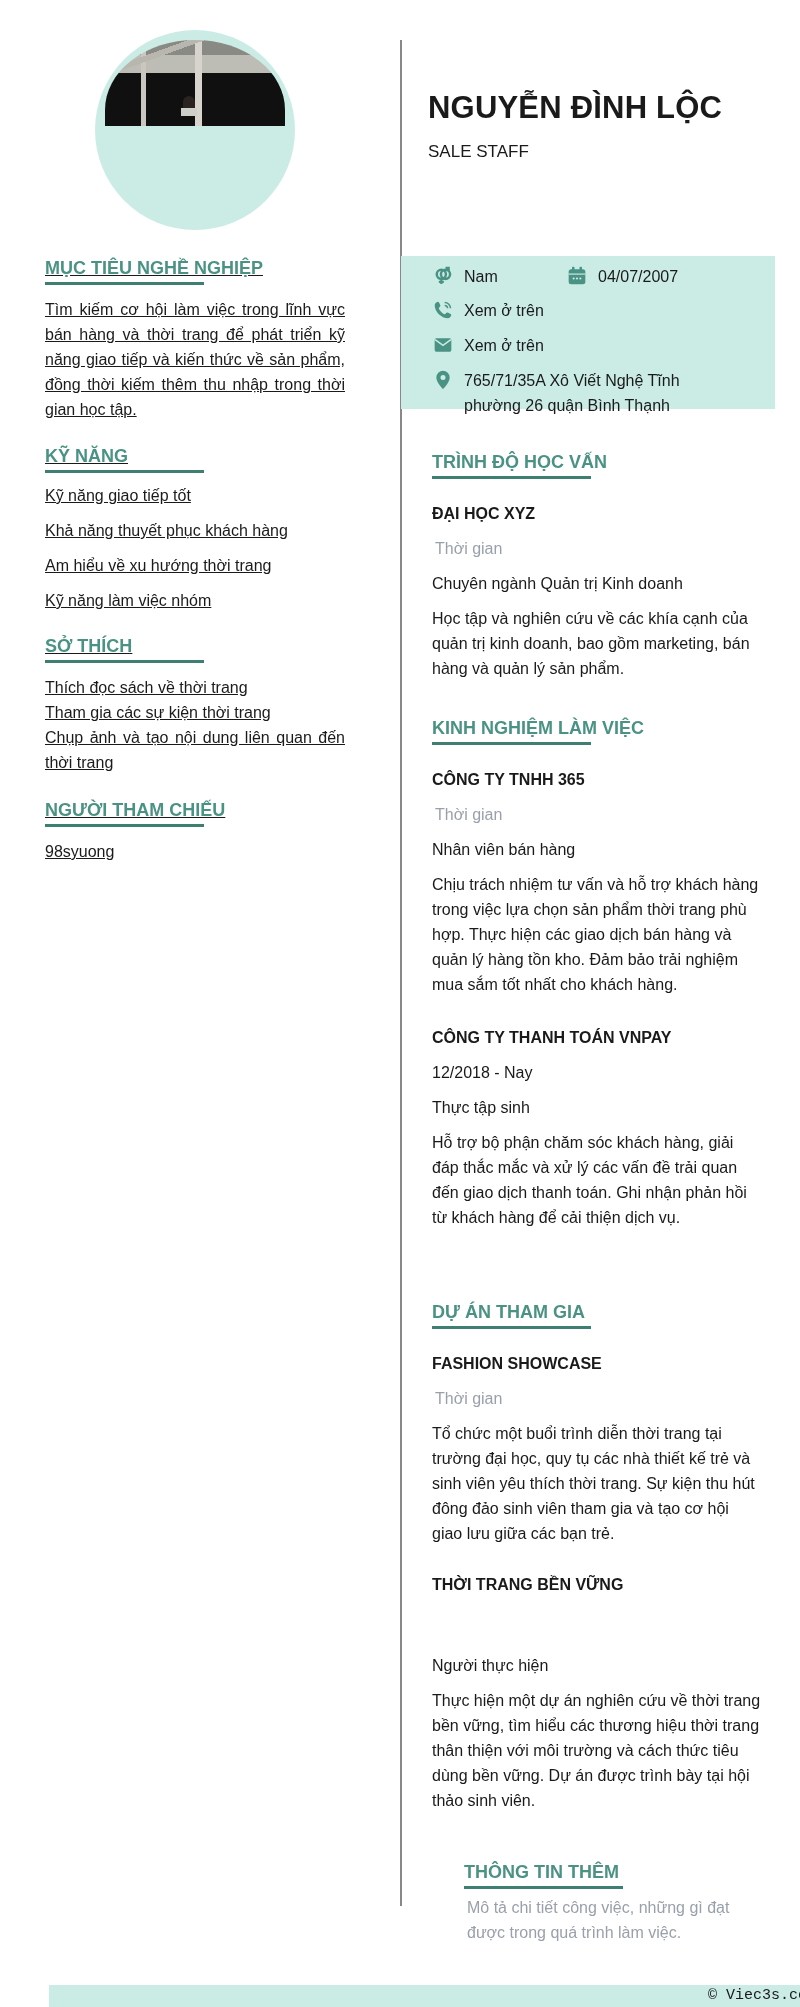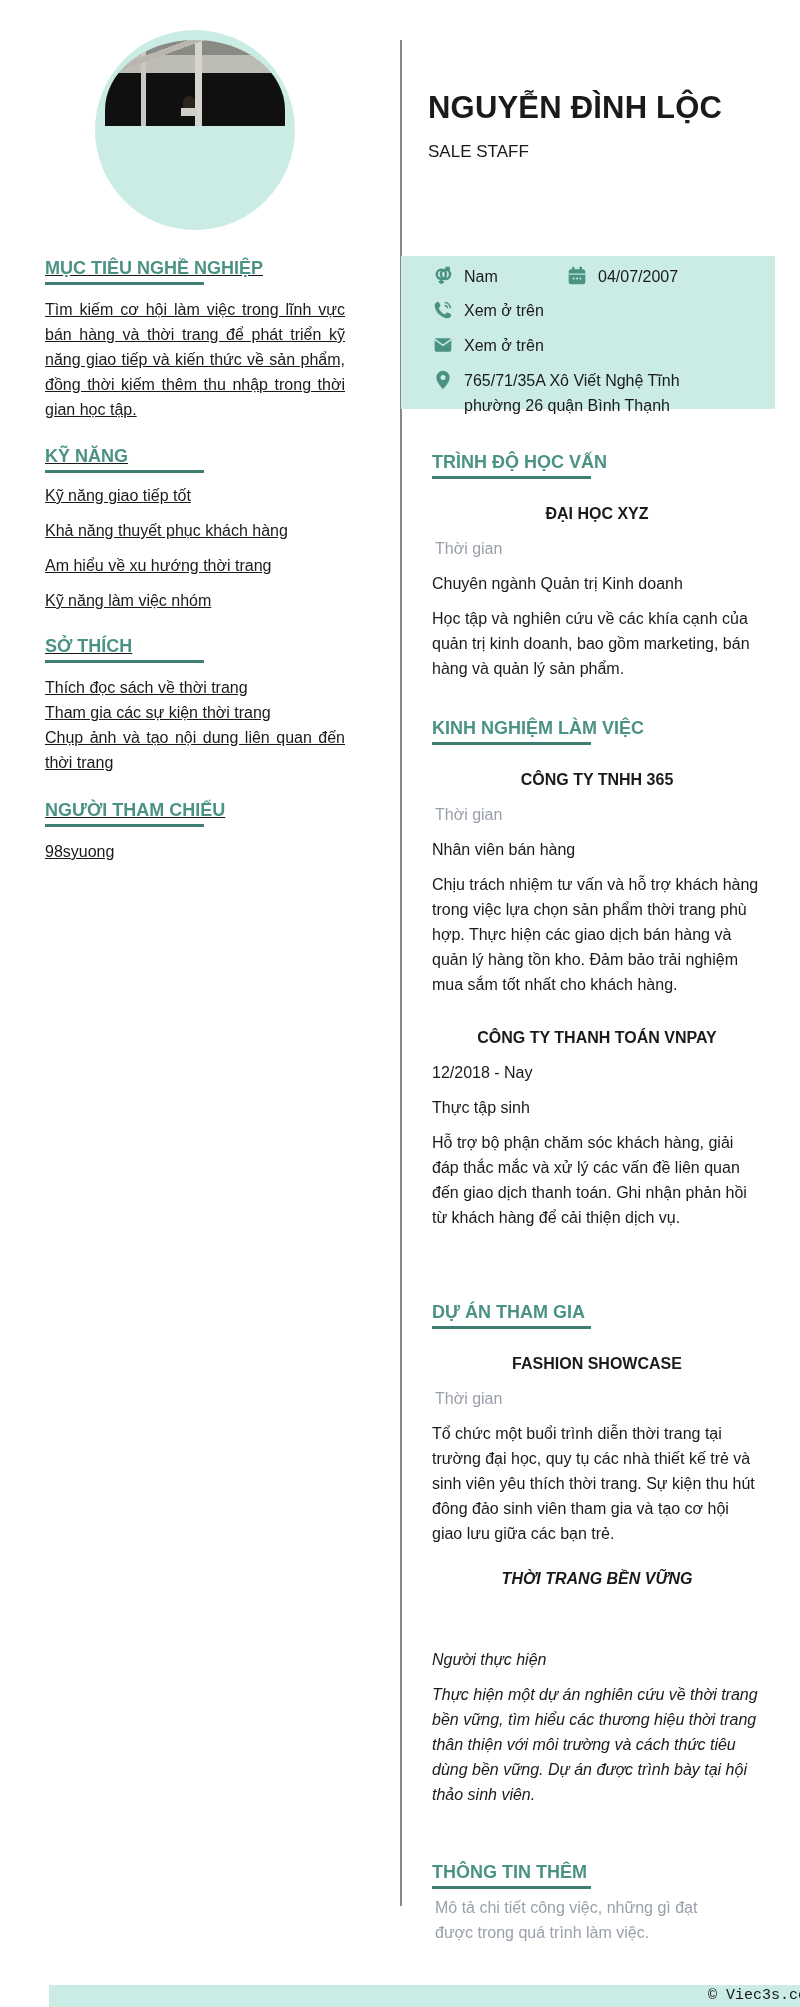--- a/index.html
+++ b/index.html
@@ -29,21 +29,21 @@
   
   .name { position: absolute; left: 428px; top: 90px; font-size: 31px; font-weight: bold; color: #1a1a1a; letter-spacing: 0.2px; }
   .jobtitle { position: absolute; left: 428px; top: 142px; font-size: 17px; color: #1a1a1a; }
 
   .contact-box { position: absolute; left: 401px; top: 256px; width: 374px; height: 153px; background: #cbece5; }
   .c-row { position: absolute; display: flex; align-items: flex-start; font-size: 16px; line-height: 25px; color: #1a1a1a; }
   .c-icon { width: 22px; height: 22px; margin-right: 10px; flex: none; display: flex; align-items: center; justify-content: center; margin-top: 1px; }
   .c-icon svg { width: 20px; height: 20px; fill: #4a9284; }
 
   .rsec { position: absolute; left: 432px; width: 330px; }
-  .item-title { font-size: 16px; font-weight: bold; line-height: 25px; color: #1a1a1a; text-transform: uppercase; text-align: center; }
+  .item-title { font-size: 16px; font-weight: bold; line-height: 25px; color: #1a1a1a; text-transform: uppercase; }
   .item-time { font-size: 16px; line-height: 25px; color: #9aa0ab; padding-left: 3px; }
   .item-date { font-size: 16px; line-height: 25px; color: #1a1a1a; }
   .item-role { font-size: 16px; line-height: 25px; color: #1a1a1a; }
   .item-desc { font-size: 16px; line-height: 25px; color: #1a1a1a; }
   .muted { color: #9aa0ab; }
 
   .footer { position: absolute; left: 5px; top: 1985px; width: 795px; height: 30px; background: #cbece5; margin-left: 44px; }
   .footer-text { position: absolute; right: 28px; top: 2px; font-family: "Liberation Mono", "DejaVu Sans Mono", monospace; font-size: 15px; color: #1a1a1a; }
 </style>
 </head>
@@ -167,41 +167,41 @@
   <div style="margin-top:22px;">
     <div class="item-title">CÔNG TY TNHH 365</div>
     <div class="item-time" style="margin-top:10px;">Thời gian</div>
     <div class="item-role" style="margin-top:10px;">Nhân viên bán hàng</div>
     <div class="item-desc" style="margin-top:10px;">Chịu trách nhiệm tư vấn và hỗ trợ khách hàng trong việc lựa chọn sản phẩm thời trang phù hợp. Thực hiện các giao dịch bán hàng và quản lý hàng tồn kho. Đảm bảo trải nghiệm mua sắm tốt nhất cho khách hàng.</div>
   </div>
   <div style="margin-top:28px;">
     <div class="item-title">CÔNG TY THANH TOÁN VNPAY</div>
     <div class="item-date" style="margin-top:10px;">12/2018 - Nay</div>
     <div class="item-role" style="margin-top:10px;">Thực tập sinh</div>
-    <div class="item-desc" style="margin-top:10px;">Hỗ trợ bộ phận chăm sóc khách hàng, giải đáp thắc mắc và xử lý các vấn đề liên quan đến giao dịch thanh toán. Ghi nhận phản hồi từ khách hàng để cải thiện dịch vụ.</div>
+    <div class="item-desc" style="margin-top:10px;">Hỗ trợ bộ phận chăm sóc khách hàng, giải đáp thắc mắc và xử lý các vấn đề trải quan đến giao dịch thanh toán. Ghi nhận phản hồi từ khách hàng để cải thiện dịch vụ.</div>
   </div>
 </div>
 
 <div class="rsec" style="top:1300px;">
   <div class="sec-title">DỰ ÁN THAM GIA</div>
   <div class="sec-underline"></div>
   <div style="margin-top:22px;">
     <div class="item-title">FASHION SHOWCASE</div>
     <div class="item-time" style="margin-top:10px;">Thời gian</div>
     <div class="item-desc" style="margin-top:10px;">Tổ chức một buổi trình diễn thời trang tại trường đại học, quy tụ các nhà thiết kế trẻ và sinh viên yêu thích thời trang. Sự kiện thu hút đông đảo sinh viên tham gia và tạo cơ hội giao lưu giữa các bạn trẻ.</div>
   </div>
-  <div style="margin-top:20px;font-style:italic;">
+  <div style="margin-top:26px;">
     <div class="item-title">THỜI TRANG BỀN VỮNG</div>
     <div class="item-time" style="margin-top:10px; height:25px;"></div>
     <div class="item-role" style="margin-top:21px;">Người thực hiện</div>
     <div class="item-desc" style="margin-top:10px;">Thực hiện một dự án nghiên cứu về thời trang bền vững, tìm hiểu các thương hiệu thời trang thân thiện với môi trường và cách thức tiêu dùng bền vững. Dự án được trình bày tại hội thảo sinh viên.</div>
   </div>
 </div>
 
-<div class="rsec" style="top:1860px;">
+<div class="rsec" style="top:1860px;margin-left:32px;">
   <div class="sec-title">THÔNG TIN THÊM</div>
   <div class="sec-underline"></div>
   <div class="item-desc muted" style="margin-top:6px; padding-left:3px; width:300px;">Mô tả chi tiết công việc, những gì đạt được trong quá trình làm việc.</div>
 </div>
 
 <div class="footer">
   <span class="footer-text">© Viec3s.com</span>
 </div>
 
 </body></html>

